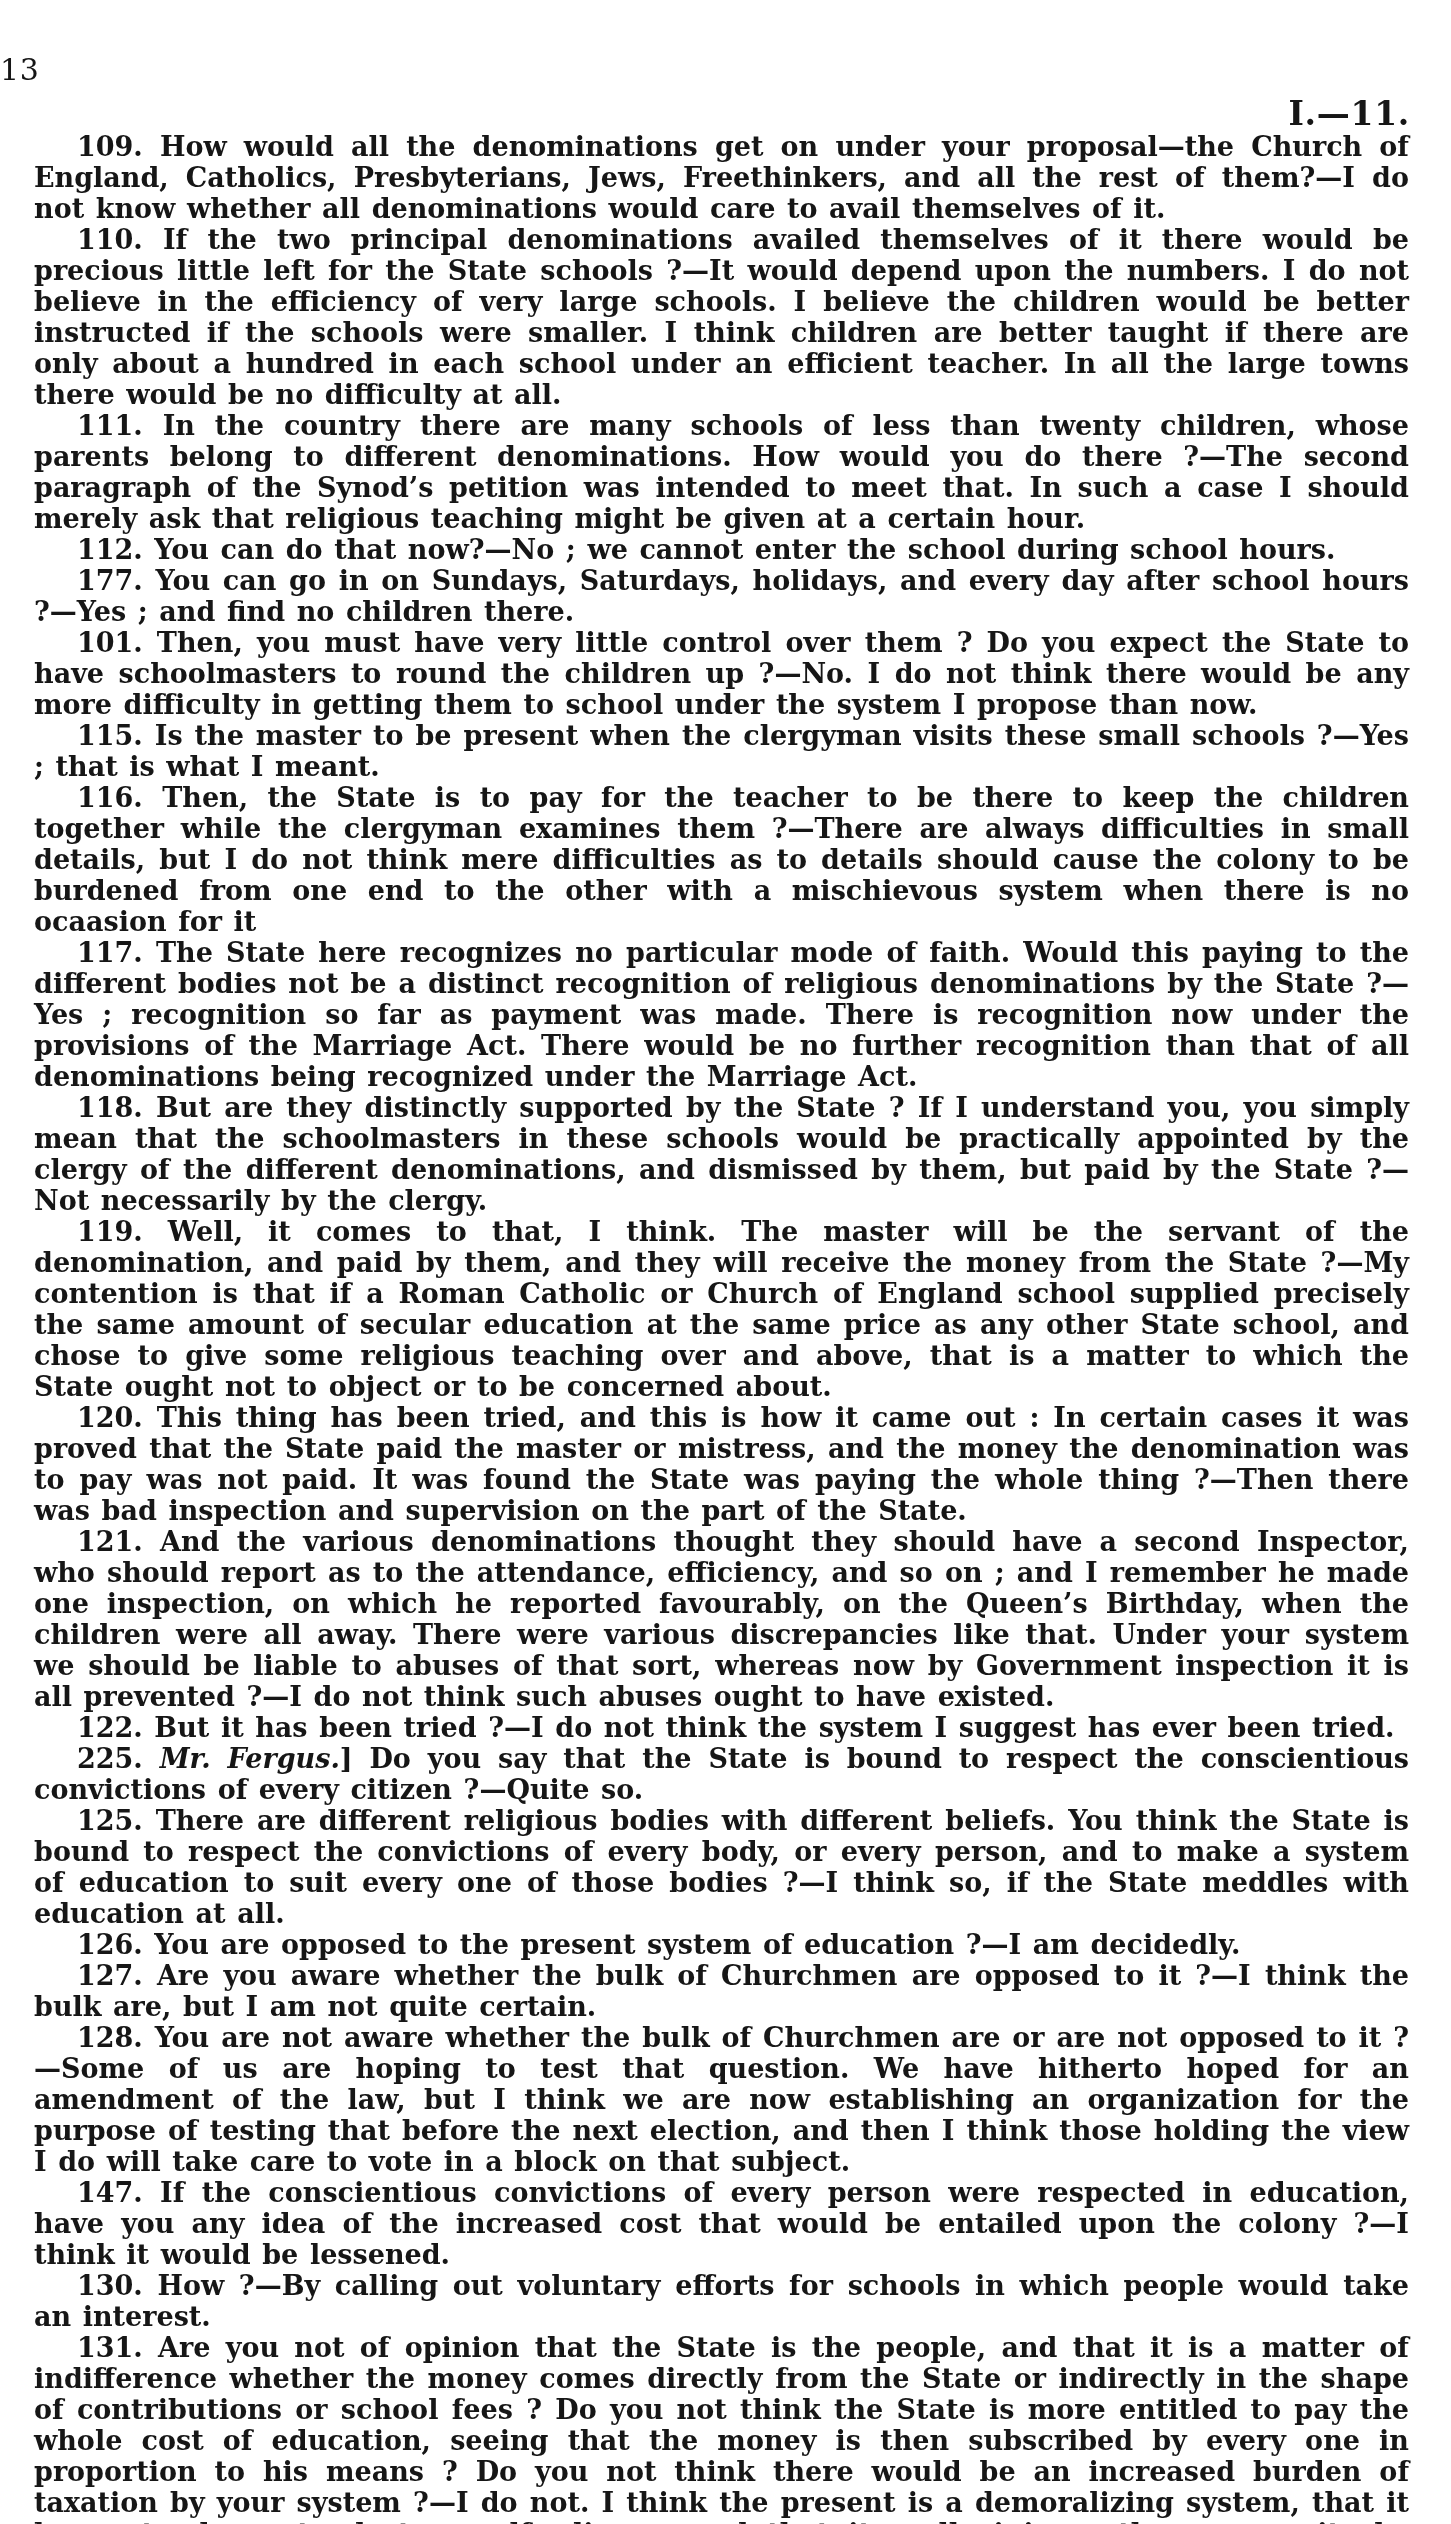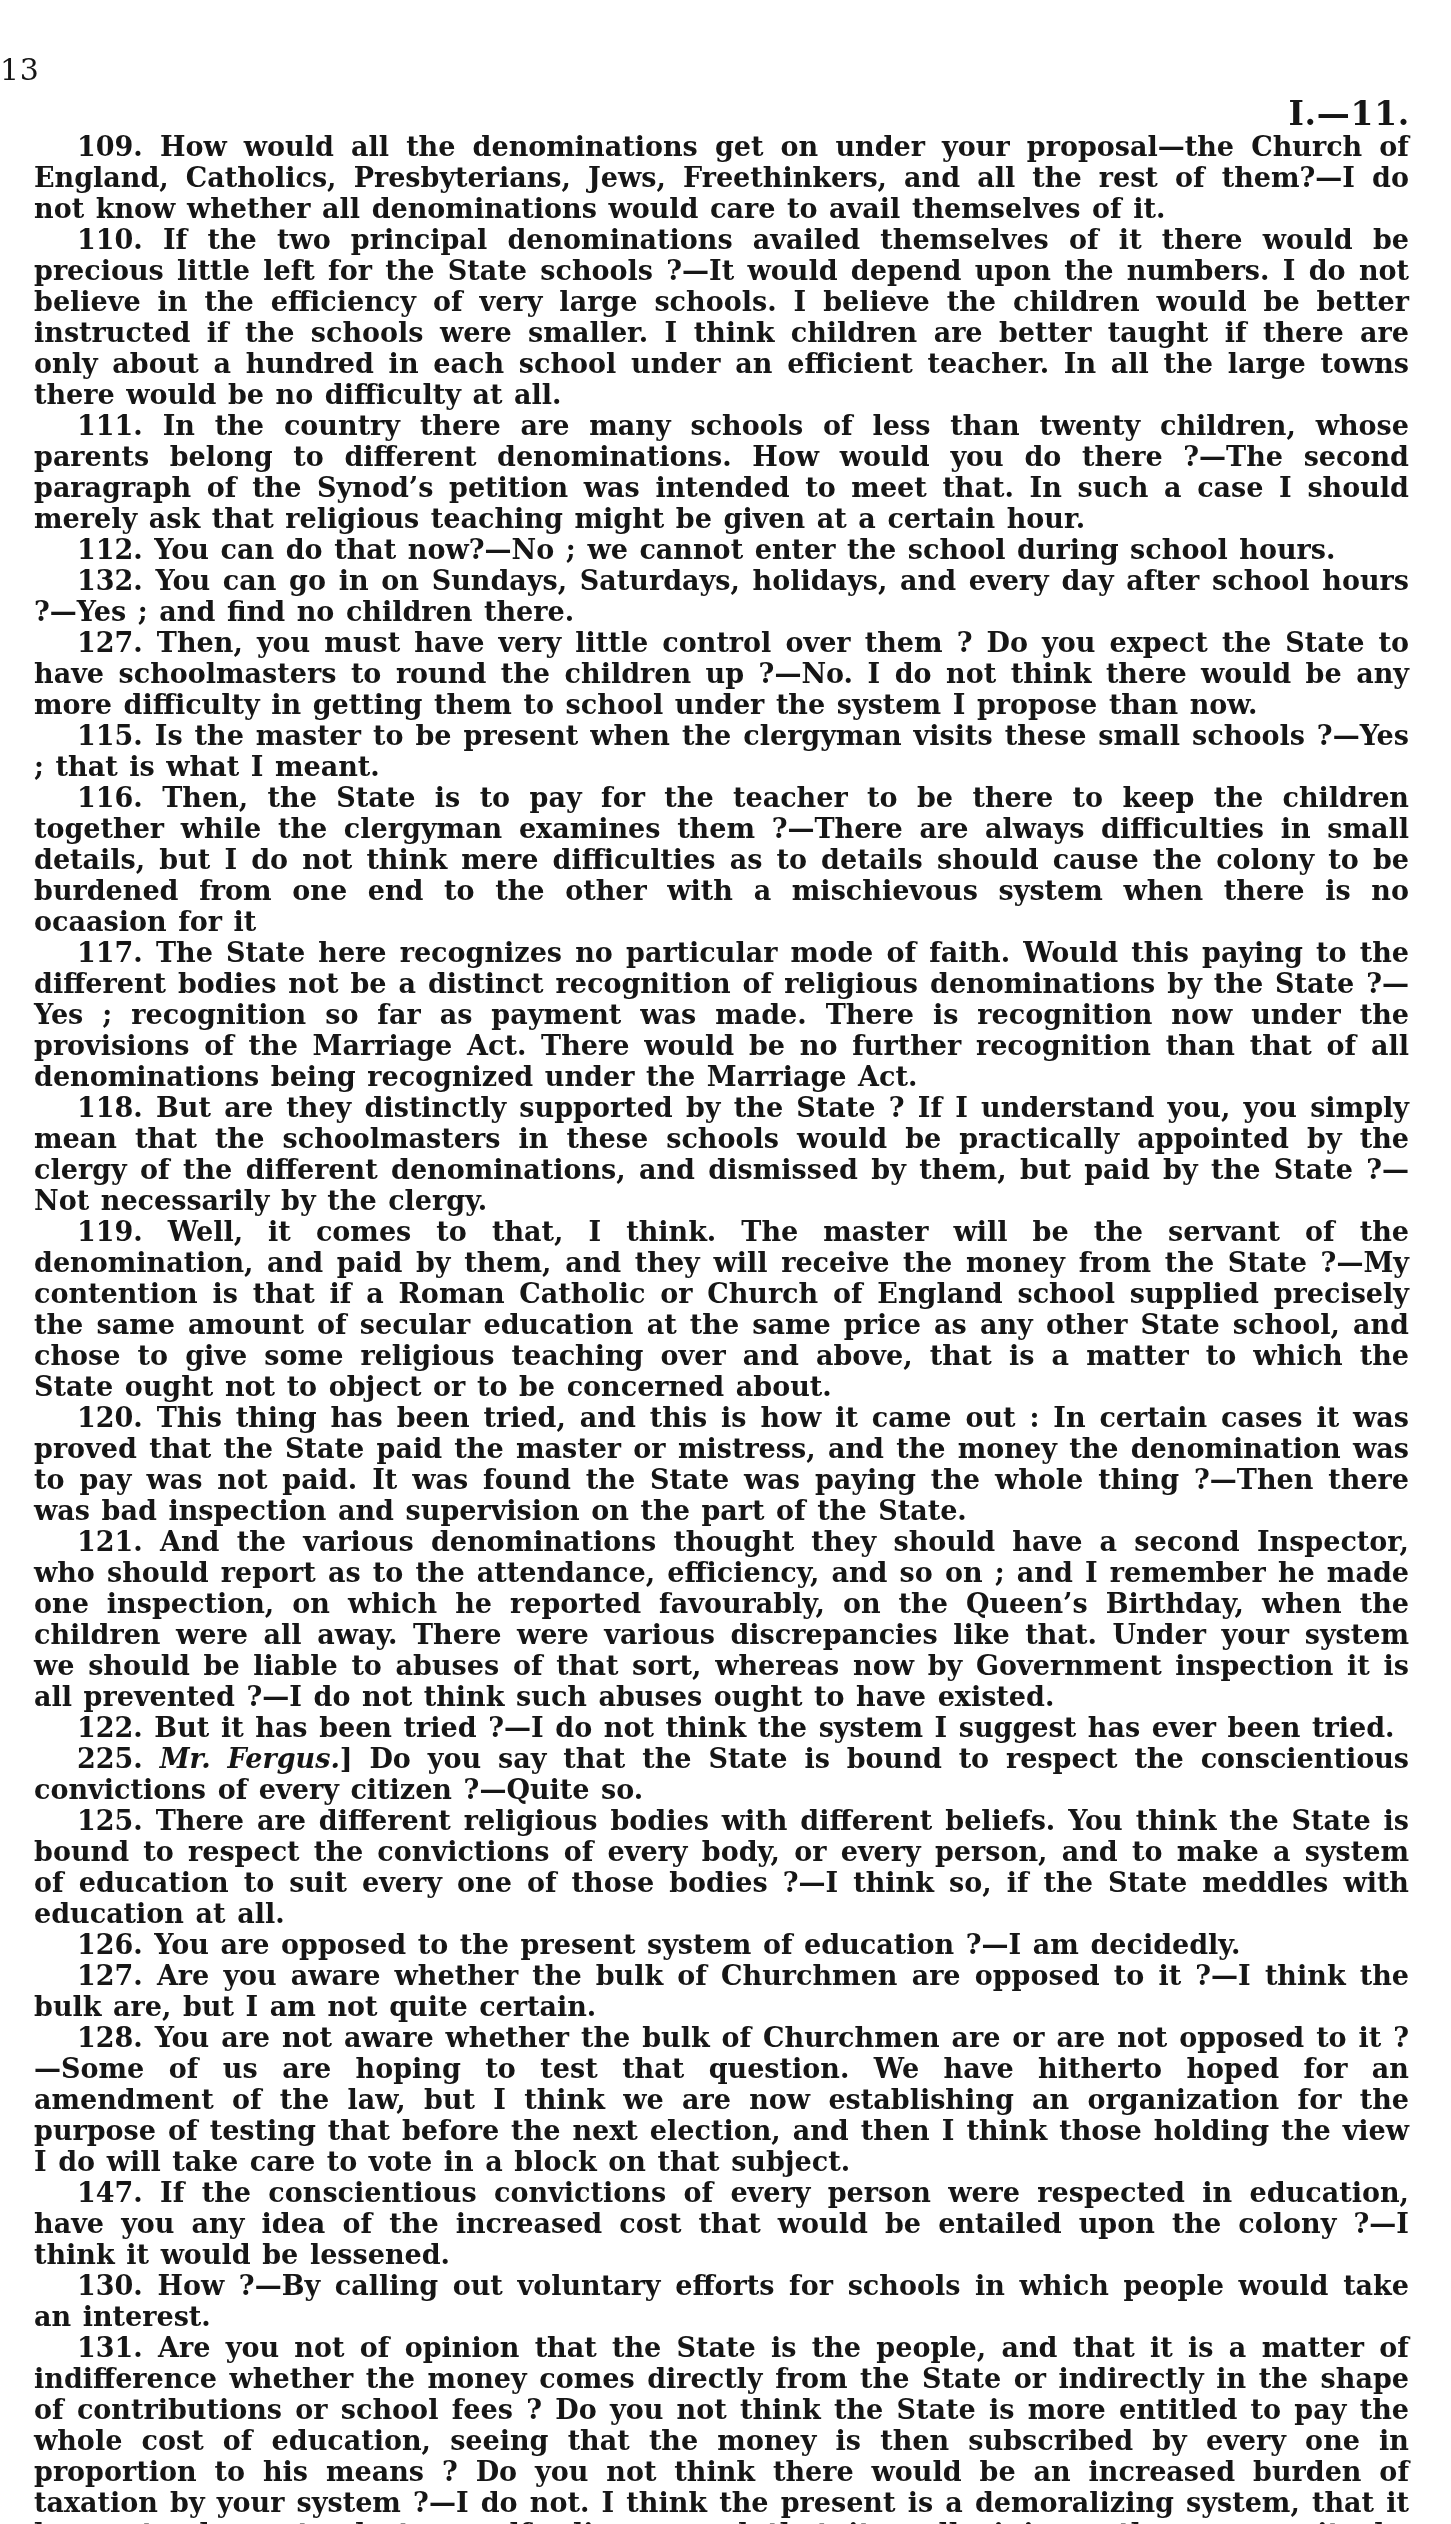--- a/index.html
+++ b/index.html
@@ -56,22 +56,22 @@
 <body>
 
 <div class="page">
   <div class="page-number">13</div>
   <div class="doc-ref">I.—11.</div>
   <div class="document-body">
       <p class="para"><span>109. How would all the denominations get on under your proposal—the Church of England, Catholics, Presbyterians, Jews, Freethinkers, and all the rest of them?—I do not know whether all denominations would care to avail themselves of it.</span></p>
       <p class="para"><span>110. If the two principal denominations availed themselves of it there would be precious little left for the State schools ?—It would depend upon the numbers. I do not believe in the efficiency of very large schools. I believe the children would be better instructed if the schools were smaller. I think children are better taught if there are only about a hundred in each school under an efficient teacher. In all the large towns there would be no difficulty at all.</span></p>
       <p class="para"><span>111. In the country there are many schools of less than twenty children, whose parents belong to different denominations. How would you do there ?—The second paragraph of the Synod’s petition was intended to meet that. In such a case I should merely ask that religious teaching might be given at a certain hour.</span></p>
       <p class="para"><span>112. You can do that now?—No ; we cannot enter the school during school hours.</span></p>
-      <p class="para"><span>132. You can go in on Sundays, Saturdays, holidays, and every day after school hours ?—Yes ; and find no children there.</span></p>
-      <p class="para"><span>127. Then, you must have very little control over them ? Do you expect the State to have schoolmasters to round the children up ?—No. I do not think there would be any more difficulty in getting them to school under the system I propose than now.</span></p>
+      <p class="para"><span>177. You can go in on Sundays, Saturdays, holidays, and every day after school hours ?—Yes ; and find no children there.</span></p>
+      <p class="para"><span>101. Then, you must have very little control over them ? Do you expect the State to have schoolmasters to round the children up ?—No. I do not think there would be any more difficulty in getting them to school under the system I propose than now.</span></p>
       <p class="para"><span>115. Is the master to be present when the clergyman visits these small schools ?—Yes ; that is what I meant.</span></p>
       <p class="para"><span>116. Then, the State is to pay for the teacher to be there to keep the children together while the clergyman examines them ?—There are always difficulties in small details, but I do not think mere difficulties as to details should cause the colony to be burdened from one end to the other with a mischievous system when there is no ocaasion for it</span></p>
       <p class="para"><span>117. The State here recognizes no particular mode of faith. Would this paying to the different bodies not be a distinct recognition of religious denominations by the State ?—Yes ; recognition so far as payment was made. There is recognition now under the provisions of the Marriage Act. There would be no further recognition than that of all denominations being recognized under the Marriage Act.</span></p>
       <p class="para"><span>118. But are they distinctly supported by the State ? If I understand you, you simply mean that the schoolmasters in these schools would be practically appointed by the clergy of the different denominations, and dismissed by them, but paid by the State ?—Not necessarily by the clergy.</span></p>
       <p class="para"><span>119. Well, it comes to that, I think. The master will be the servant of the denomination, and paid by them, and they will receive the money from the State ?—My contention is that if a Roman Catholic or Church of England school supplied precisely the same amount of secular education at the same price as any other State school, and chose to give some religious teaching over and above, that is a matter to which the State ought not to object or to be concerned about.</span></p>
       <p class="para"><span>120. This thing has been tried, and this is how it came out : In certain cases it was proved that the State paid the master or mistress, and the money the denomination was to pay was not paid. It was found the State was paying the whole thing ?—Then there was bad inspection and supervision on the part of the State.</span></p>
       <p class="para"><span>121. And the various denominations thought they should have a second Inspector, who should report as to the attendance, efficiency, and so on ; and I remember he made one inspection, on which he reported favourably, on the Queen’s Birthday, when the children were all away. There were various discrepancies like that. Under your system we should be liable to abuses of that sort, whereas now by Government inspection it is all prevented ?—I do not think such abuses ought to have existed.</span></p>
       <p class="para"><span>122. But it has been tried ?—I do not think the system I suggest has ever been tried.</span></p>
       <p class="para"><span>225. </span><span class="italic">Mr. Fergus.</span><span>] Do you say that the State is bound to respect the conscientious convictions of every citizen ?—Quite so.</span></p>
       <p class="para"><span>125. There are different religious bodies with different beliefs. You think the State is bound to respect the convictions of every body, or every person, and to make a system of education to suit every one of those bodies ?—I think so, if the State meddles with education at all.</span></p>

